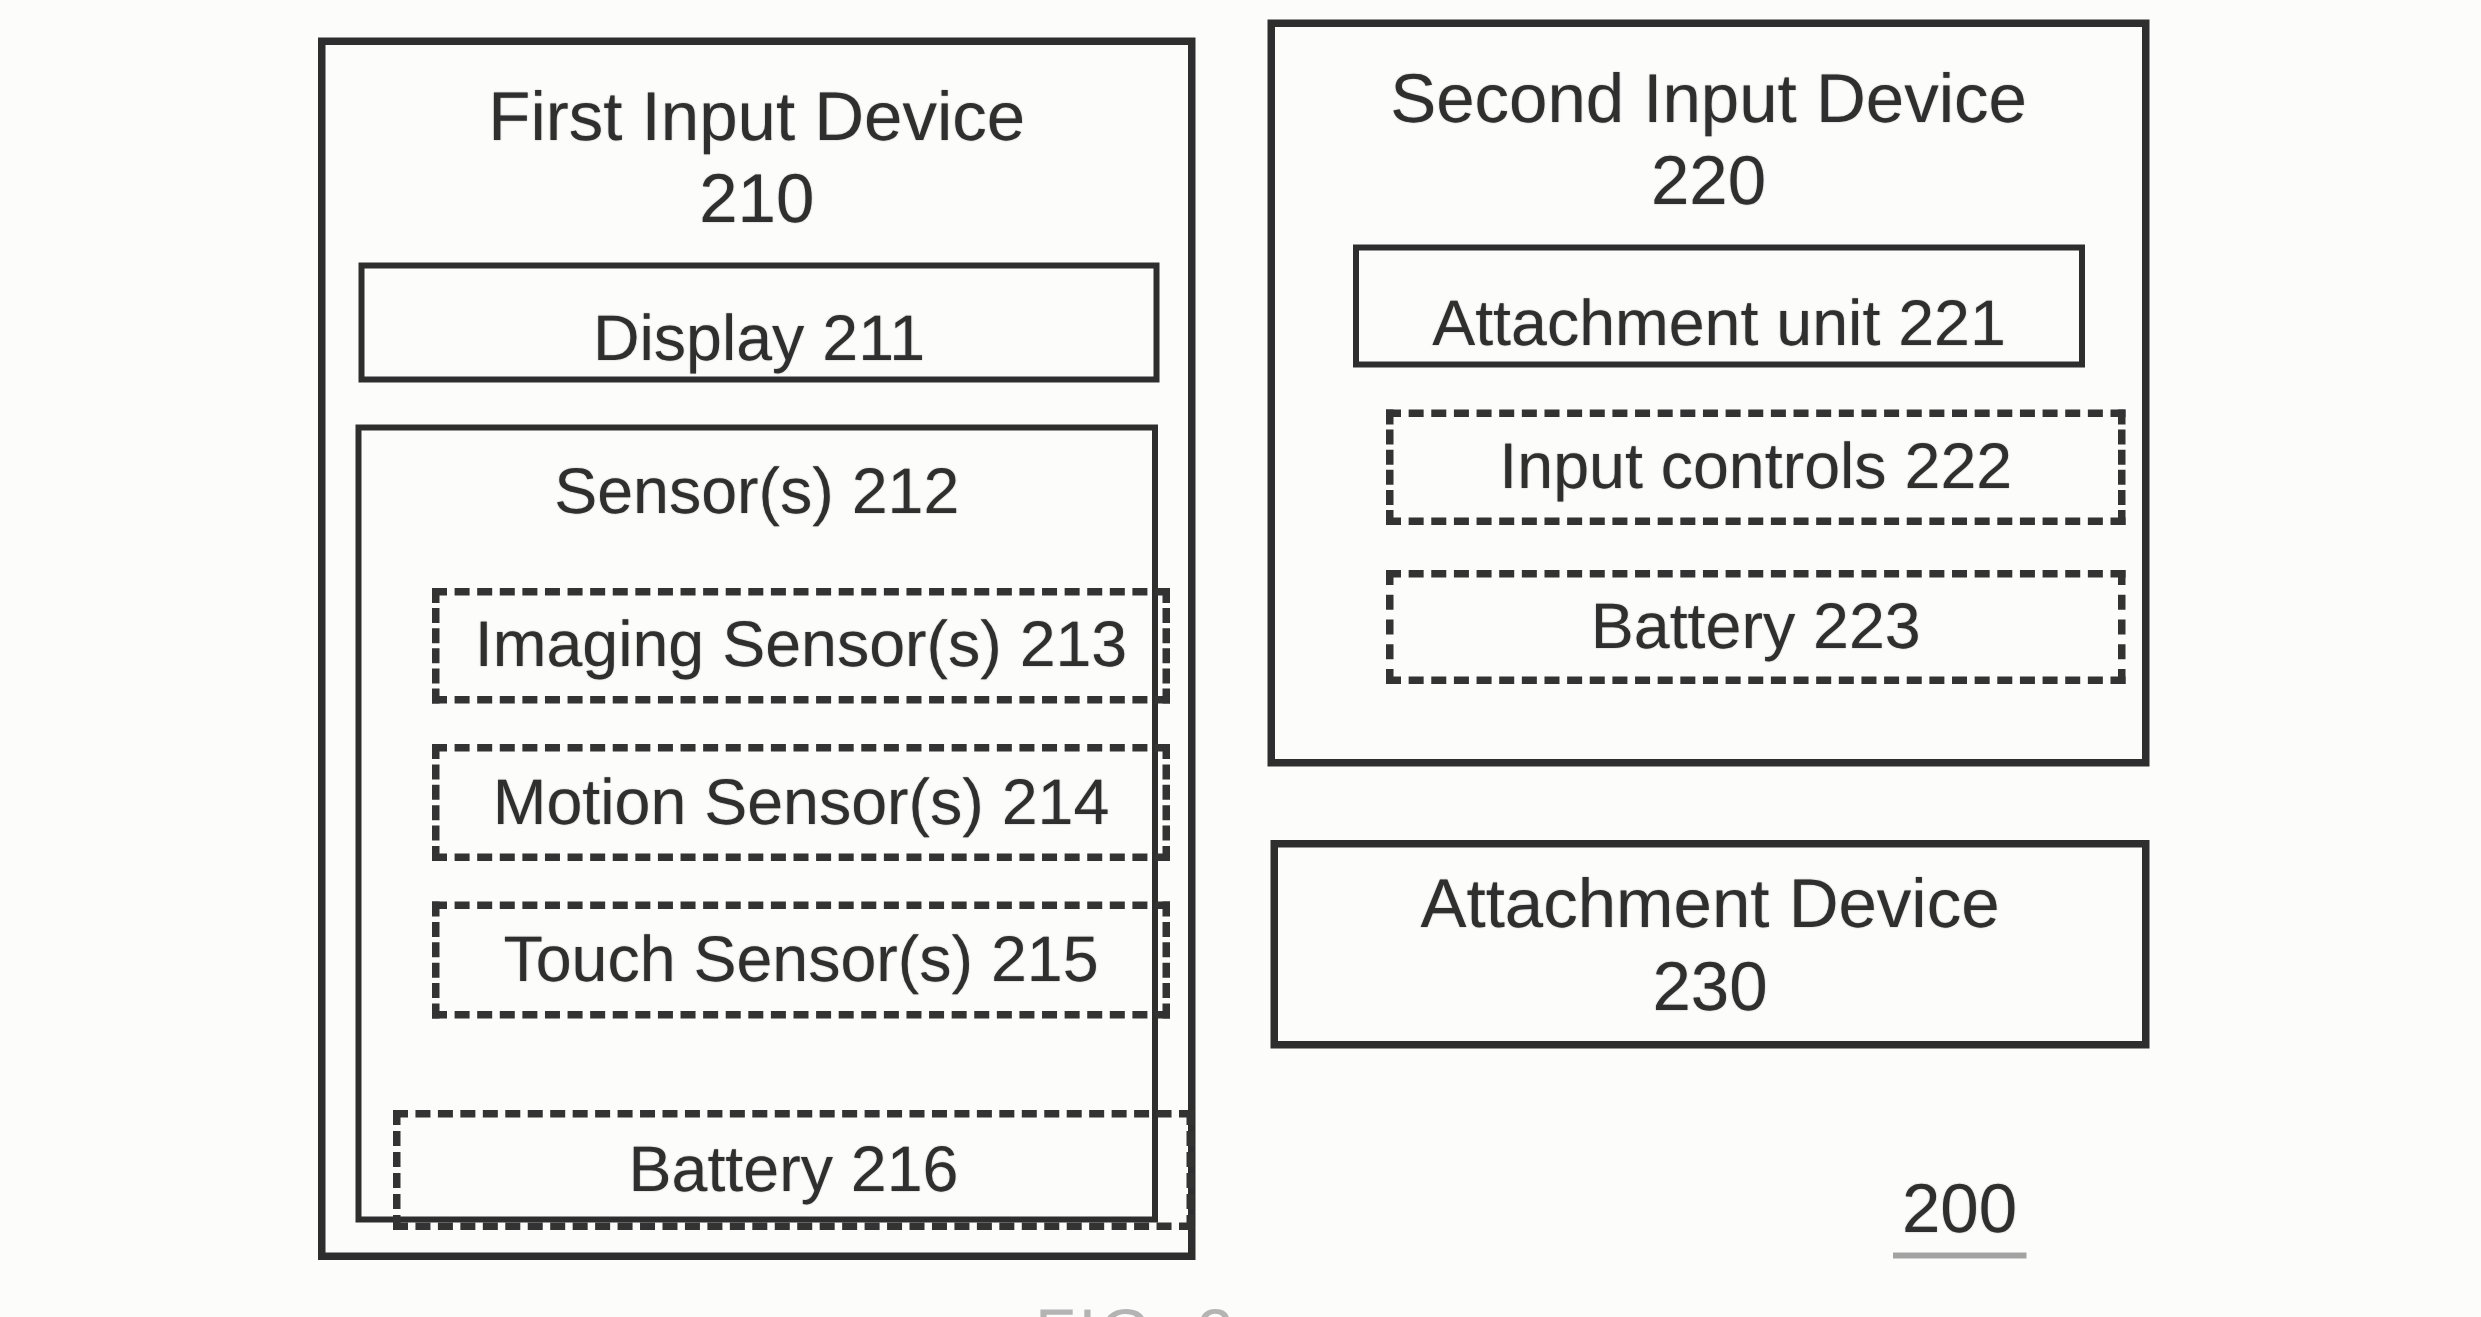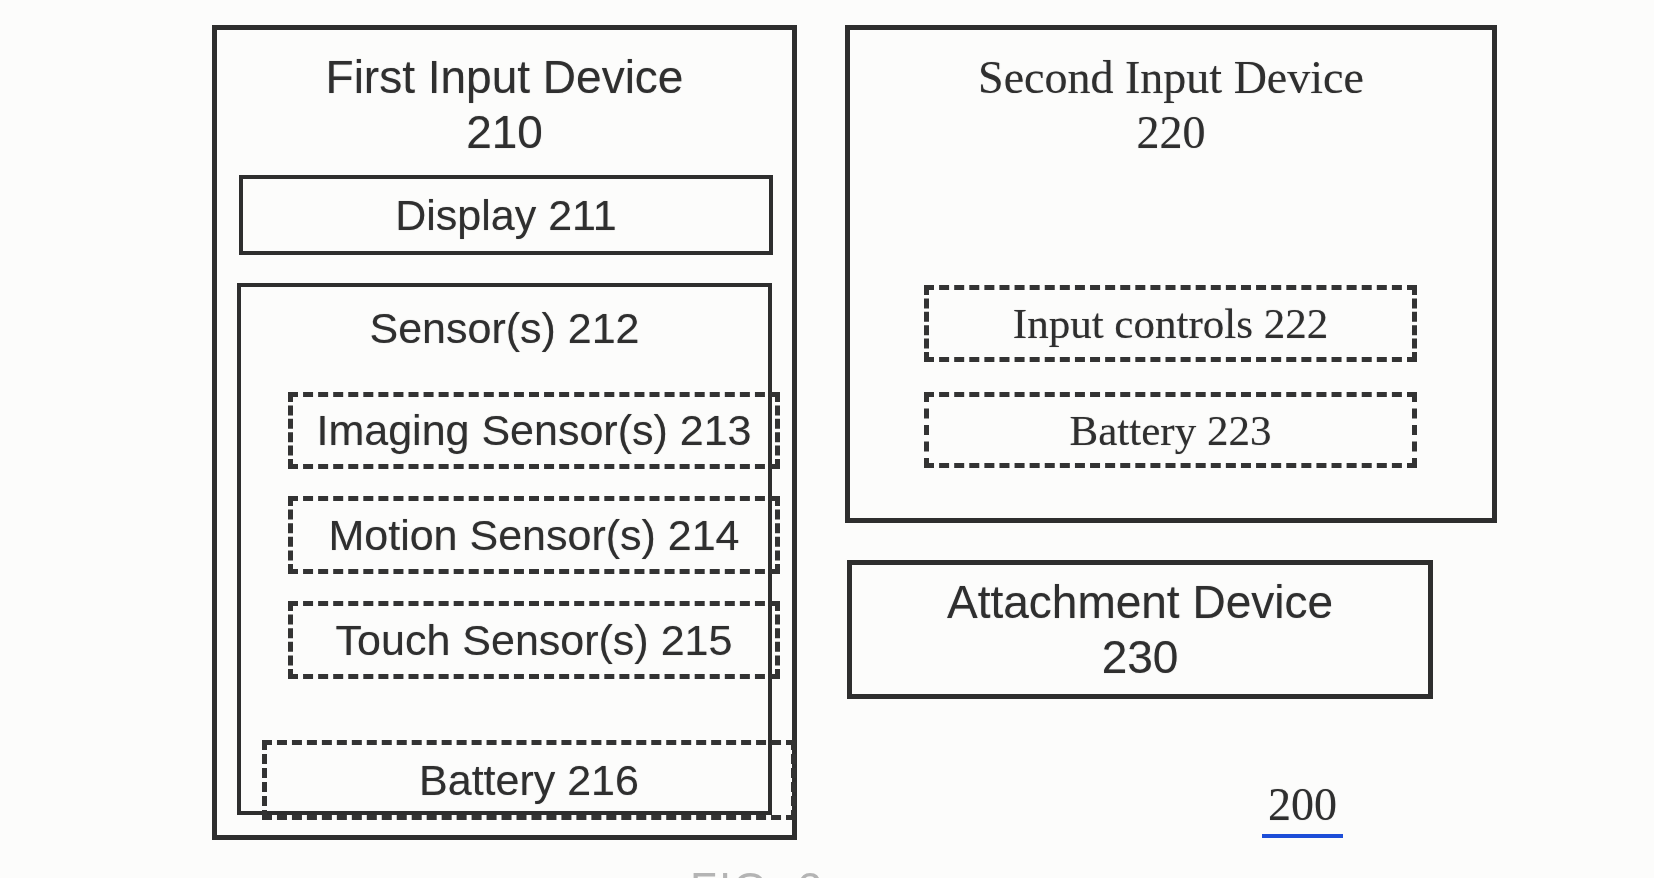--- a/index.html
+++ b/index.html
@@ -13,45 +13,44 @@
     background:#fcfcfb;
     overflow:hidden;
     color:#2f2f2f;
   }
   .page *{box-sizing:border-box;}
   .box{
     position:absolute;
     border:5px solid #2e2e2e;
     background:transparent;
   }
-  .box.thin{border-width:4px;}
+  .box.thin{border-width:4px;align-items:flex-end;}
   .box.dashed{border:5px dashed #333;margin-left:24px;}
   .label-center{
     display:flex;align-items:center;justify-content:center;
     text-align:center;
     font-size:43px;
     color:#2f2f2f;
     text-shadow:0 0 1px rgba(40,40,40,.45);
     letter-spacing:0px;
   }
   .title{
     position:absolute;left:0;right:0;top:0;
     text-align:center;
     font-size:46px;
     line-height:55px;
     padding-top:20px;
     text-shadow:0 0 1px rgba(40,40,40,.45);
   }
   .fig-ref{
     position:absolute;
     font-size:46px;
-    border-bottom:4px solid #1d4ed8;
+    border-bottom:4px solid #a3a3a3;
     padding:0 6px 3px 6px;
     text-shadow:0 0 1px rgba(40,40,40,.45);
-    font-family:Liberation Serif, serif;
   }
   .partial-caption{
     position:absolute;
     top:864px;left:690px;
     font-size:44px;
     color:#8f8f8f;
     opacity:.65;
     letter-spacing:2px;
   }
 </style>
@@ -85,27 +84,30 @@
       <div class="box dashed label-center" style="left:23px;top:314px;width:492px;height:78px;">
         <span>Touch Sensor(s) 215</span>
       </div>
     </div>
 
     <div class="box dashed label-center" style="left:21px;top:710px;width:534px;height:80px;">
       <span>Battery 216</span>
     </div>
   </div>
 
-  <div class="box" style="left:845px;top:25px;width:652px;height:498px;font-family:Liberation Serif, serif;">
+  <div class="box" style="left:845px;top:13px;width:588px;height:498px;">
 
     <div class="title">
       <div>Second Input Device</div>
       <div>220</div>
     </div>
 
+    <div class="box thin label-center" style="left:52px;top:145px;width:488px;height:82px;">
+      <span>Attachment unit 221</span>
+    </div>
 
     <div class="box dashed label-center" style="left:50px;top:255px;width:493px;height:77px;">
       <span>Input controls 222</span>
     </div>
 
     <div class="box dashed label-center" style="left:50px;top:362px;width:493px;height:76px;">
       <span>Battery 223</span>
     </div>
   </div>
 

